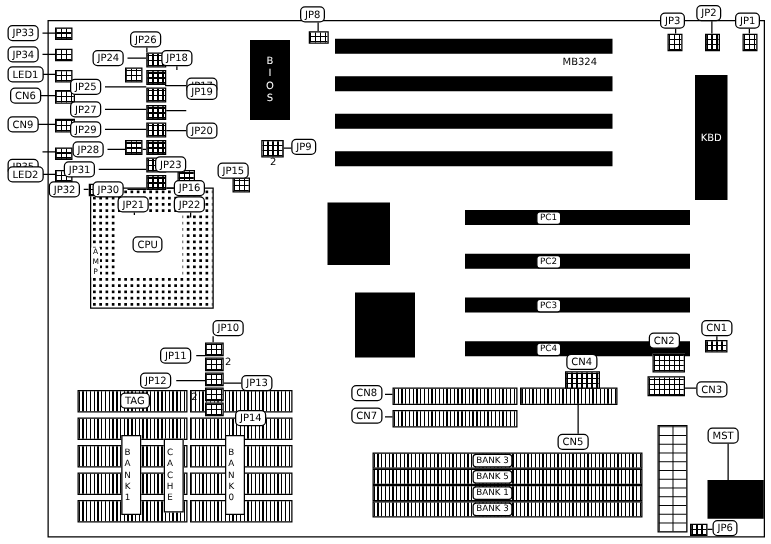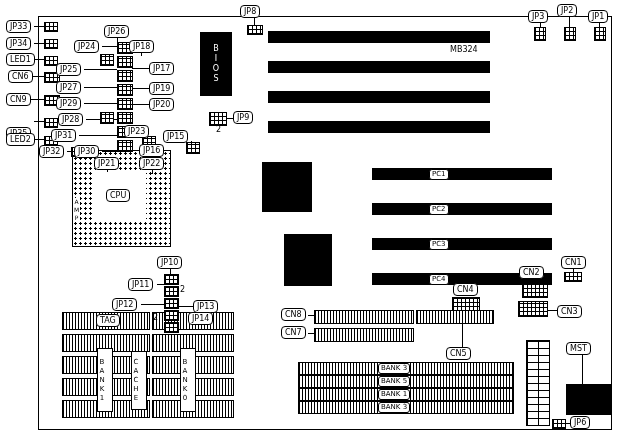--- a/index.html
+++ b/index.html
@@ -55,20 +55,23 @@
 
   <div class="bar" style="left:268px;top:31px;width:222px;height:12px"></div>
   <div class="btext" style="left:450px;top:45px">MB324</div>
   <div class="bar" style="left:268px;top:61px;width:222px;height:12px"></div>
   <div class="bar" style="left:268px;top:91px;width:222px;height:12px"></div>
   <div class="bar" style="left:268px;top:121px;width:222px;height:12px"></div>
 
   <div class="chip" style="left:200px;top:32px;width:32px;height:64px">
     <span class="wtext vtext">BIOS</span>
   </div>
+  <div class="chip" style="left:556px;top:60px;width:26px;height:100px">
+    <span class="wtext">KBD</span>
+  </div>
 
   <div class="lbl" style="left:6px;top:20px">JP33</div>
   <div class="ln" style="left:34px;top:26px;width:10px;height:1px"></div>
   <div class="pins" style="left:44px;top:22px;width:12px;height:8px"></div>
 
   <div class="lbl" style="left:6px;top:37px">JP34</div>
   <div class="ln" style="left:34px;top:43px;width:10px;height:1px"></div>
   <div class="pins" style="left:44px;top:39px;width:12px;height:8px"></div>
 
   <div class="lbl" style="left:6px;top:53px">LED1</div>
@@ -112,33 +115,33 @@
   <div class="lbl" style="left:129px;top:40px">JP18</div>
   <div class="ln" style="left:141px;top:53px;width:1px;height:3px"></div>
 
   <div class="lbl" style="left:56px;top:63px">JP25</div>
   <div class="ln" style="left:84px;top:69px;width:33px;height:1px"></div>
   <div class="lbl" style="left:149px;top:62px">JP17</div>
   <div class="ln" style="left:132px;top:68px;width:17px;height:1px"></div>
 
   <div class="lbl" style="left:56px;top:81px">JP27</div>
   <div class="ln" style="left:84px;top:87px;width:33px;height:1px"></div>
-  <div class="lbl" style="left:149px;top:82px">JP19</div>
+  <div class="lbl" style="left:149px;top:67px">JP19</div>
   <div class="ln" style="left:132px;top:88px;width:17px;height:1px"></div>
 
   <div class="lbl" style="left:56px;top:97px">JP29</div>
   <div class="ln" style="left:84px;top:103px;width:33px;height:1px"></div>
   <div class="lbl" style="left:149px;top:98px">JP20</div>
   <div class="ln" style="left:132px;top:104px;width:17px;height:1px"></div>
 
   <div class="lbl" style="left:58px;top:113px">JP28</div>
   <div class="ln" style="left:86px;top:119px;width:31px;height:1px"></div>
   <div class="lbl" style="left:124px;top:125px">JP23</div>
   <div class="ln" style="left:146px;top:136px;width:1px;height:2px"></div>
-  <div class="lbl" style="left:163px;top:130px">JP15</div>
+  <div class="lbl" style="left:174px;top:130px">JP15</div>
   <div class="ln" style="left:191px;top:141px;width:1px;height:3px"></div>
 
   <div class="lbl" style="left:51px;top:129px">JP31</div>
   <div class="ln" style="left:79px;top:135px;width:38px;height:1px"></div>
 
   <div class="lbl" style="left:39px;top:145px">JP32</div>
   <div class="ln" style="left:67px;top:151px;width:4px;height:1px"></div>
   <div class="lbl" style="left:74px;top:145px">JP30</div>
   <div class="ln" style="left:102px;top:151px;width:15px;height:1px"></div>
   <div class="lbl" style="left:139px;top:144px">JP16</div>
@@ -216,39 +219,39 @@
   <div class="stripe" style="left:152px;top:334px;width:80px;height:16px"></div>
   <div class="stripe" style="left:152px;top:356px;width:80px;height:16px"></div>
   <div class="stripe" style="left:152px;top:378px;width:80px;height:16px"></div>
   <div class="stripe" style="left:152px;top:400px;width:80px;height:16px"></div>
 
   <div class="lbl" style="left:96px;top:314px">TAG</div>
   <div class="vlabel" style="left:97px;top:348px;width:14px;height:62px">BANK1</div>
   <div class="vlabel" style="left:131px;top:351px;width:14px;height:57px">CACHE</div>
   <div class="vlabel" style="left:180px;top:348px;width:14px;height:62px">BANK0</div>
 
-  <div class="lbl" style="left:157px;top:256px">JP10</div>
+  <div class="lbl" style="left:170px;top:256px">JP10</div>
   <div class="ln" style="left:170px;top:269px;width:1px;height:5px"></div>
   <div class="pins" style="left:164px;top:274px;width:13px;height:9px"></div>
   <div class="m2" style="left:180px;top:286px">2</div>
 
   <div class="lbl" style="left:128px;top:278px">JP11</div>
   <div class="ln" style="left:157px;top:284px;width:7px;height:1px"></div>
   <div class="pins" style="left:164px;top:286px;width:13px;height:9px"></div>
 
   <div class="lbl" style="left:112px;top:298px">JP12</div>
   <div class="ln" style="left:141px;top:304px;width:23px;height:1px"></div>
   <div class="pins" style="left:164px;top:298px;width:13px;height:9px"></div>
 
   <div class="lbl" style="left:193px;top:300px">JP13</div>
   <div class="ln" style="left:177px;top:306px;width:16px;height:1px"></div>
   <div class="pins" style="left:164px;top:310px;width:13px;height:9px"></div>
   <div class="m2" style="left:153px;top:314px">2</div>
 
-  <div class="lbl" style="left:188px;top:312px">JP14</div>
+  <div class="lbl" style="left:188px;top:328px">JP14</div>
   <div class="ln" style="left:177px;top:326px;width:11px;height:1px"></div>
   <div class="pins" style="left:164px;top:322px;width:13px;height:9px"></div>
 
   <div class="pgrid" style="left:526px;top:340px;width:22px;height:84px"></div>
 
   <div class="lbl" style="left:566px;top:342px">MST</div>
   <div class="ln" style="left:582px;top:355px;width:1px;height:29px"></div>
   <div class="chip" style="left:566px;top:384px;width:45px;height:31px"></div>
 
   <div class="pins" style="left:552px;top:419px;width:12px;height:8px"></div>

